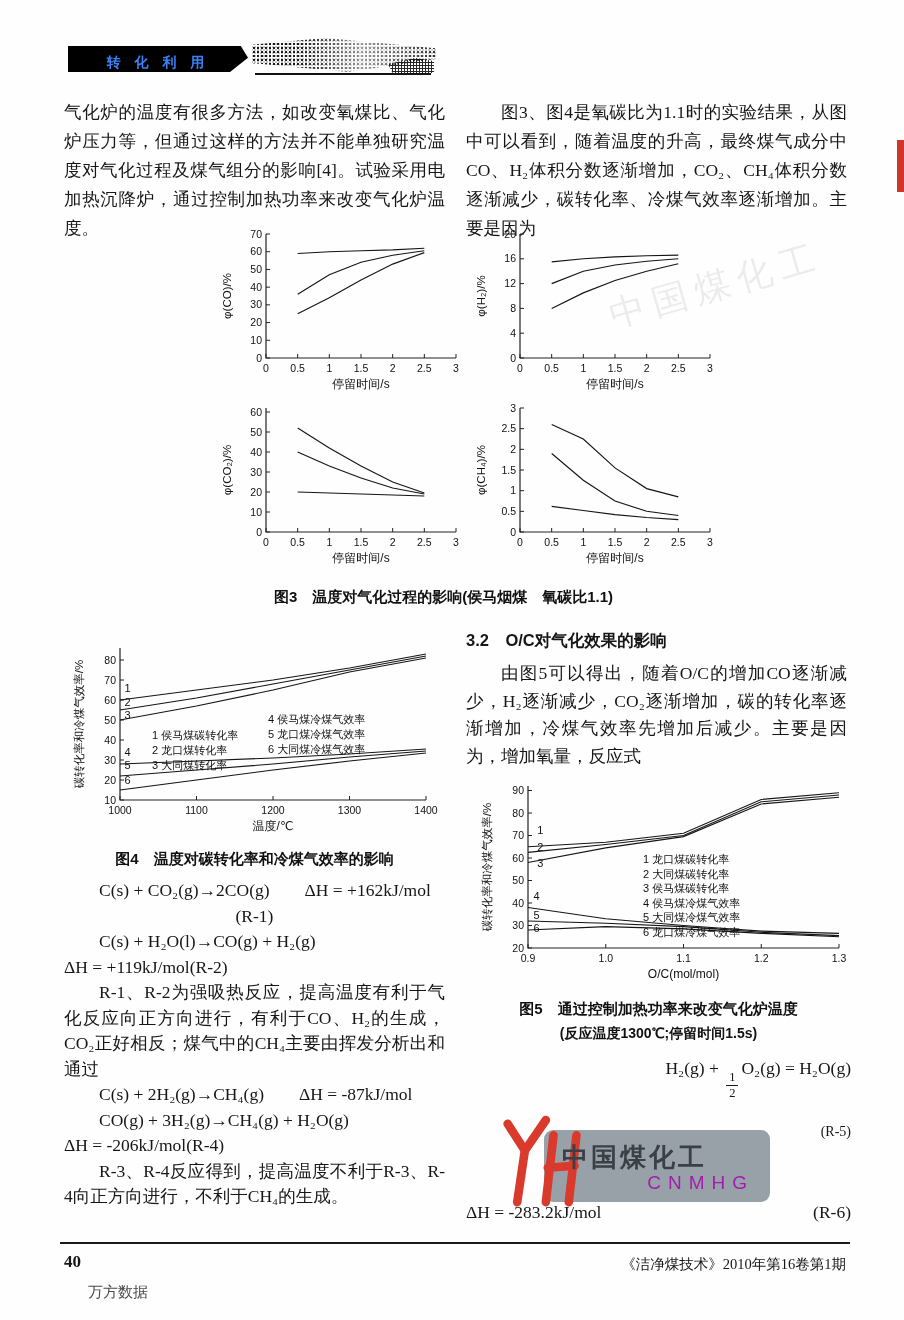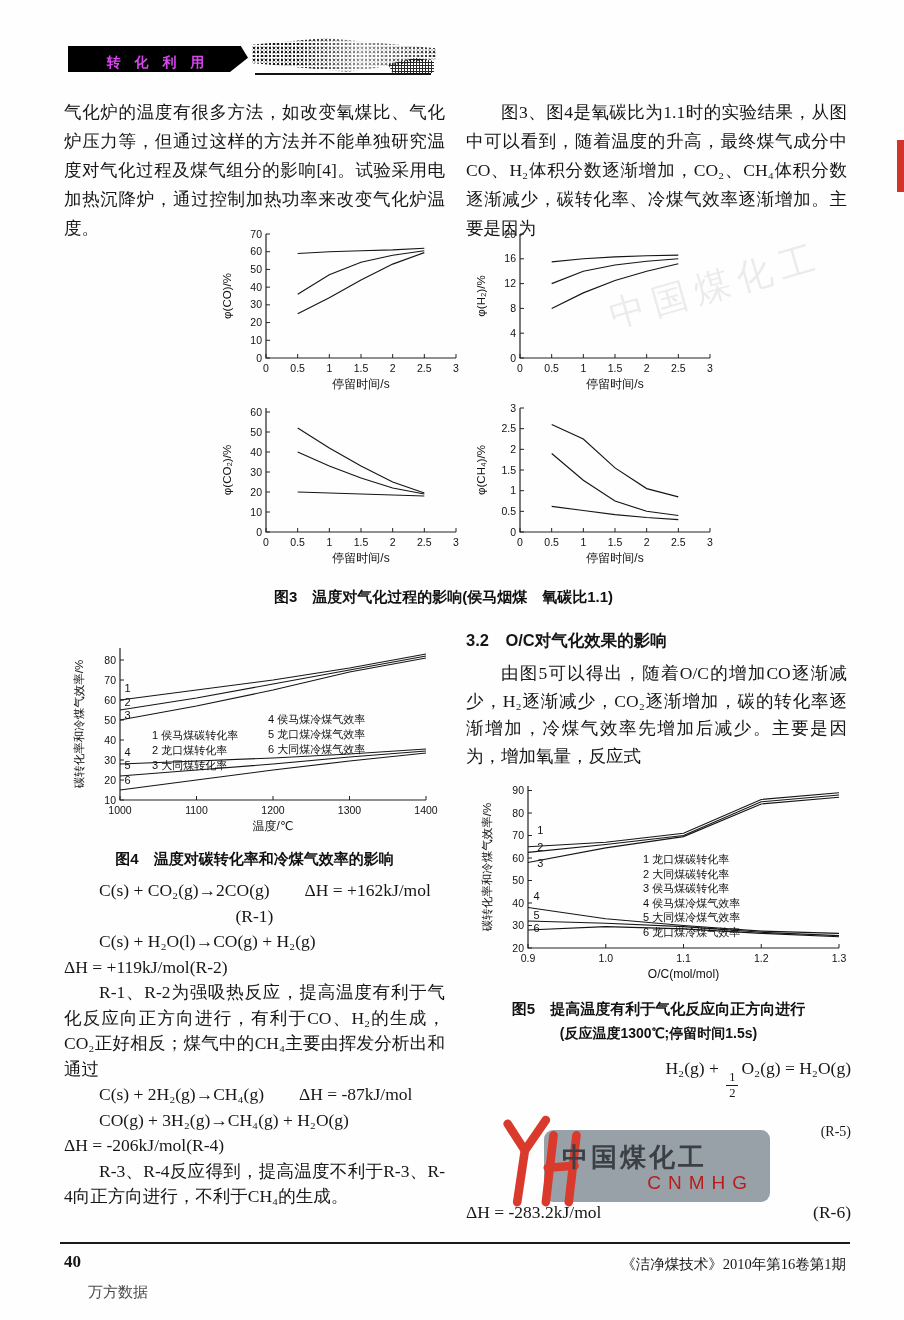--- a/index.html
+++ b/index.html
@@ -3,21 +3,21 @@
 <meta charset="utf-8">
 <style>
   html,body{margin:0;padding:0;background:#e9e9e9;}
   .page{position:relative;width:904px;height:1320px;background:#fefefe;margin:0 auto;
         font-family:"Liberation Serif","DejaVu Serif",serif;color:#161616;overflow:hidden;}
 
   
   .hdr-tag{position:absolute;left:68px;top:46px;width:180px;height:26px;background:#000;
            clip-path:polygon(0 0,96% 0,100% 45%,90% 100%,0 100%);
            display:flex;align-items:center;justify-content:center;}
-  .hdr-tag span{color:#d946ef;font-family:"Liberation Sans",sans-serif;font-weight:bold;
+  .hdr-tag span{color:#3b82f6;font-family:"Liberation Sans",sans-serif;font-weight:bold;
                 font-size:14px;letter-spacing:5px;margin-top:7px;}
   .hdr-halftone{position:absolute;left:252px;top:38px;width:184px;height:34px;opacity:.9;
       background-image:radial-gradient(#000 0.9px,transparent 1.15px),radial-gradient(#000 0.7px,transparent 0.95px);
       background-size:4px 4px,3px 3px;background-position:0 0,1.5px 1.5px;
       clip-path:polygon(0 20%,40% 0,100% 30%,100% 62%,52% 100%,0 74%);
       -webkit-mask-image:linear-gradient(90deg,#000 25%,rgba(0,0,0,.45) 60%,rgba(0,0,0,.9) 100%);
       mask-image:linear-gradient(90deg,#000 25%,rgba(0,0,0,.45) 60%,rgba(0,0,0,.9) 100%);}
   .hdr-line{position:absolute;left:255px;top:73px;width:176px;height:2px;background:#141414;}
   .hdr-blob{position:absolute;left:388px;top:58px;width:46px;height:15px;
       background-image:radial-gradient(#000 1px,transparent 1.3px);background-size:3px 3px;opacity:.85;
@@ -67,21 +67,21 @@
         justify-content:space-between;font-size:17.5px;}
   .frac{display:inline-flex;flex-direction:column;align-items:center;vertical-align:-0.55em;
         font-size:12.5px;line-height:1.2;margin:0 3px;text-indent:0;}
   .frac .fnum{border-bottom:1.3px solid #161616;padding:0 3px;}
 
   
   .watermark{position:absolute;left:500px;top:1124px;width:270px;height:78px;}
   .wm-box{position:absolute;left:44px;top:6px;right:0;bottom:0;background:#99a1a8;border-radius:9px;}
   .wm-cn{position:absolute;left:62px;top:16px;font-size:26px;letter-spacing:3px;color:#3a4046;
          font-weight:bold;font-family:"Liberation Sans",sans-serif;}
-  .wm-en{position:absolute;right:16px;bottom:8px;color:#b91c1c;font-family:"Liberation Sans",sans-serif;
+  .wm-en{position:absolute;right:16px;bottom:8px;color:#a21caf;font-family:"Liberation Sans",sans-serif;
          font-size:19px;letter-spacing:7px;}
   .wm-logo{position:absolute;left:0;top:-10px;width:86px;height:96px;}
   .ghost-wm{position:absolute;left:606px;top:262px;font-size:36px;letter-spacing:8px;color:#000;
             opacity:.07;transform:rotate(-16deg);font-family:"Liberation Sans",sans-serif;white-space:nowrap;}
 
   
   .f-rule{position:absolute;left:60px;top:1242px;width:790px;height:2px;background:#1a1a1a;}
   .f-page{position:absolute;left:64px;top:1252px;font-weight:bold;font-size:17px;}
   .f-journal{position:absolute;right:58px;top:1255px;font-size:14.5px;}
   .f-wanfang{position:absolute;left:88px;top:1283px;font-size:15px;color:#4a4a4a;}
@@ -381,21 +381,21 @@
         <polyline points="50.0,141.0 127.7,143.3 205.5,146.6 283.2,152.3 361.0,155.6" fill="none" stroke="#151515" stroke-width="1.15"></polyline>
         <polyline points="50.0,150.0 127.7,146.6 205.5,148.9 283.2,153.4 361.0,156.8" fill="none" stroke="#151515" stroke-width="1.15"></polyline>
         <text x="59.33000000000001" y="54.375000000000014" font-size="11" fill="#111">1</text>
         <text x="59.33000000000001" y="71.25" font-size="11" fill="#111">2</text>
         <text x="59.33000000000001" y="87" font-size="11" fill="#111">3</text>
         <text x="55.4425" y="119.625" font-size="11" fill="#111">4</text>
         <text x="55.4425" y="138.75" font-size="11" fill="#111">5</text>
         <text x="55.4425" y="152.25" font-size="11" fill="#111">6</text>
       </svg>
     </div>
-  <p class="caption cap5a">图5　提高温度有利于气化反应向正方向进行</p>
+  <p class="caption cap5a">图5　通过控制加热功率来改变气化炉温度</p>
   <p class="caption cap5b">(反应温度1300℃;停留时间1.5s)</p>
 
   <div class="eqr5">
     <span>H₂(g) + </span><span class="frac">
         <span class="fnum">1</span>
         <span>2</span>
       </span><span>O₂(g) = H₂O(g)</span>
   </div>
   <div class="eqr5tag">(R-5)</div>
 

